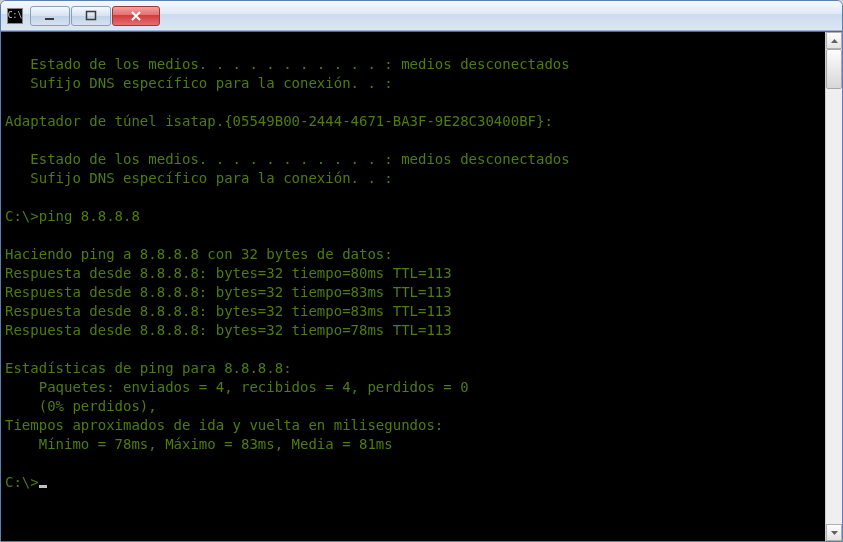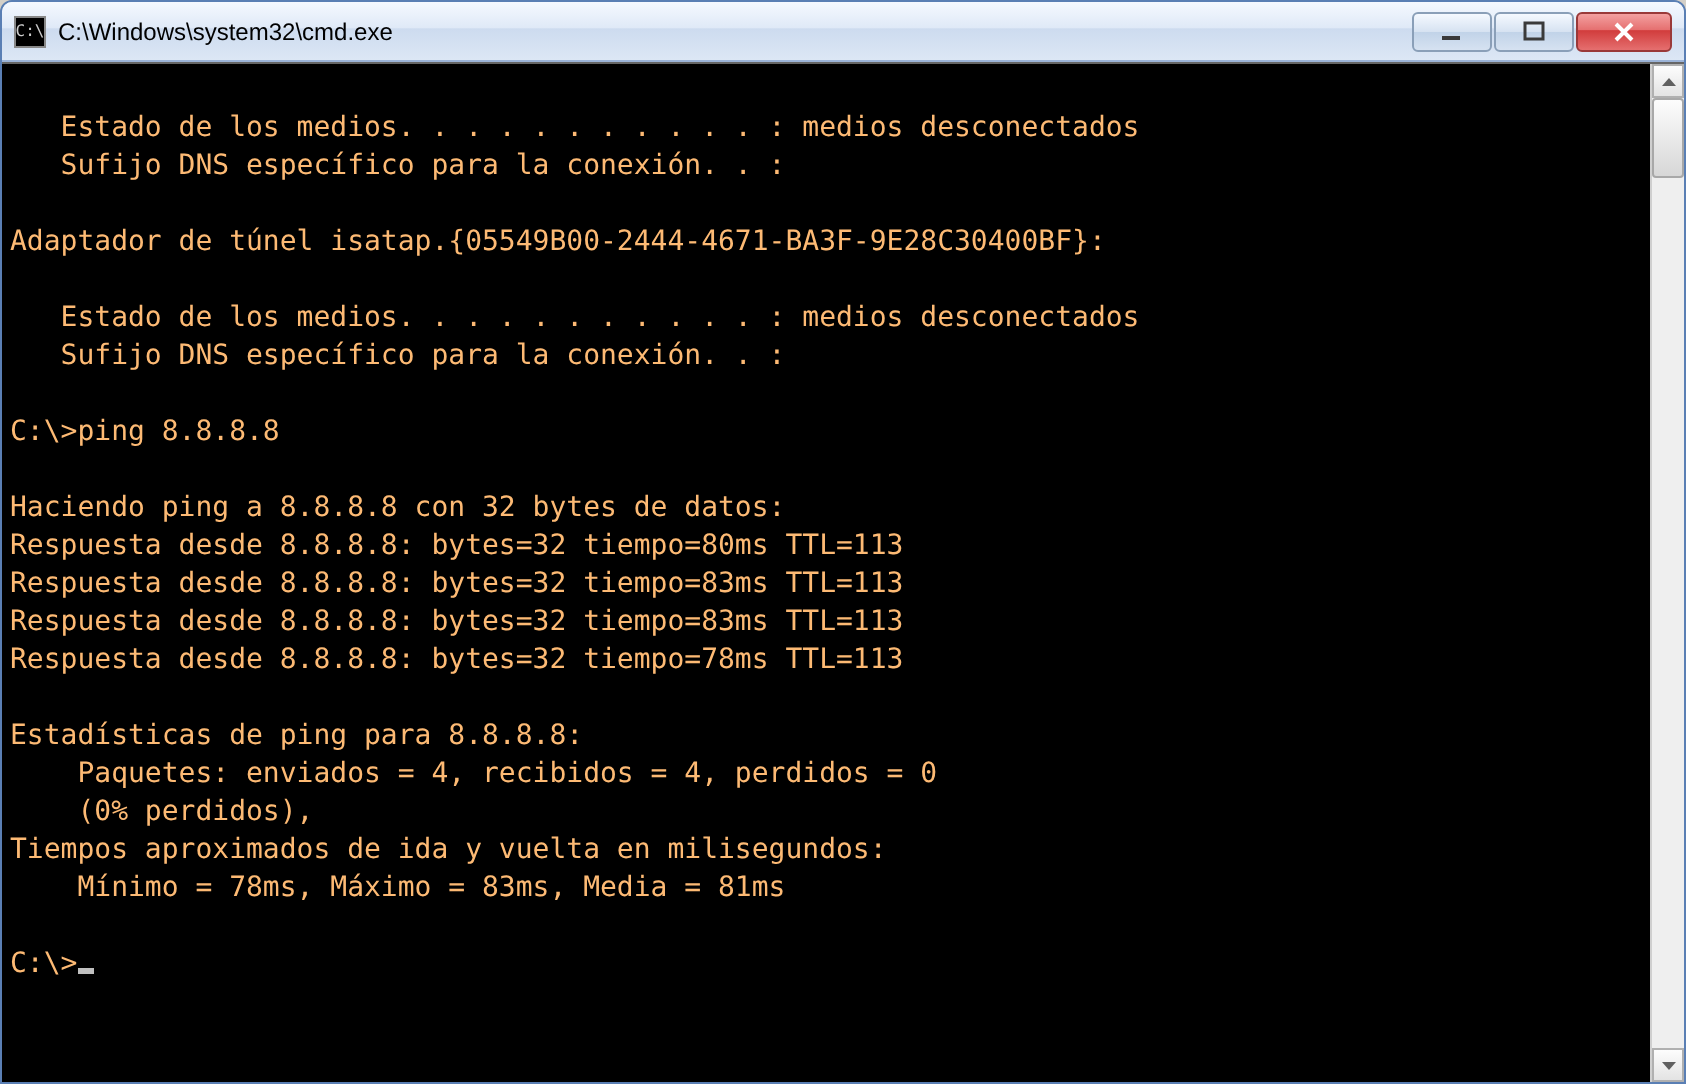--- a/index.html
+++ b/index.html
@@ -70,21 +70,21 @@
     .win-btn svg { display: block; }
     .console-area {
       flex: 1;
       display: flex;
       background: #fff;
       border-top: 1px solid #666;
     }
     .console {
       flex: 1;
       background: #000;
-      color: #fdba74;
+      color: #4d7c0f;
       font-family: "Lucida Console", Consolas, monospace;
       font-size: 14px;
       line-height: 19px;
       padding: 4px 16px 4px 4px;
       white-space: pre;
       overflow: hidden;
     }
     .scrollbar {
       width: 17px;
       background: #f0f0f0;
@@ -124,21 +124,20 @@
       vertical-align: baseline;
       margin-bottom: -1px;
     }
   </style>
 </head>
 <body>
 
 <div class="window">
   <div class="titlebar">
     <div class="titlebar-icon">C:\</div>
-    <div class="titlebar-text">C:\Windows\system32\cmd.exe</div>
     <div class="win-controls">
       <div class="win-btn">
         <svg width="12" height="12" viewBox="0 0 12 12">
             <rect x="1" y="8" width="9" height="2" fill="#3a3a3a"></rect>
           </svg>
       </div>
       <div class="win-btn">
         <svg width="12" height="12" viewBox="0 0 12 12">
             <rect x="1.5" y="1.5" width="9" height="8" fill="none" stroke="#3a3a3a" stroke-width="1.5"></rect>
           </svg>

